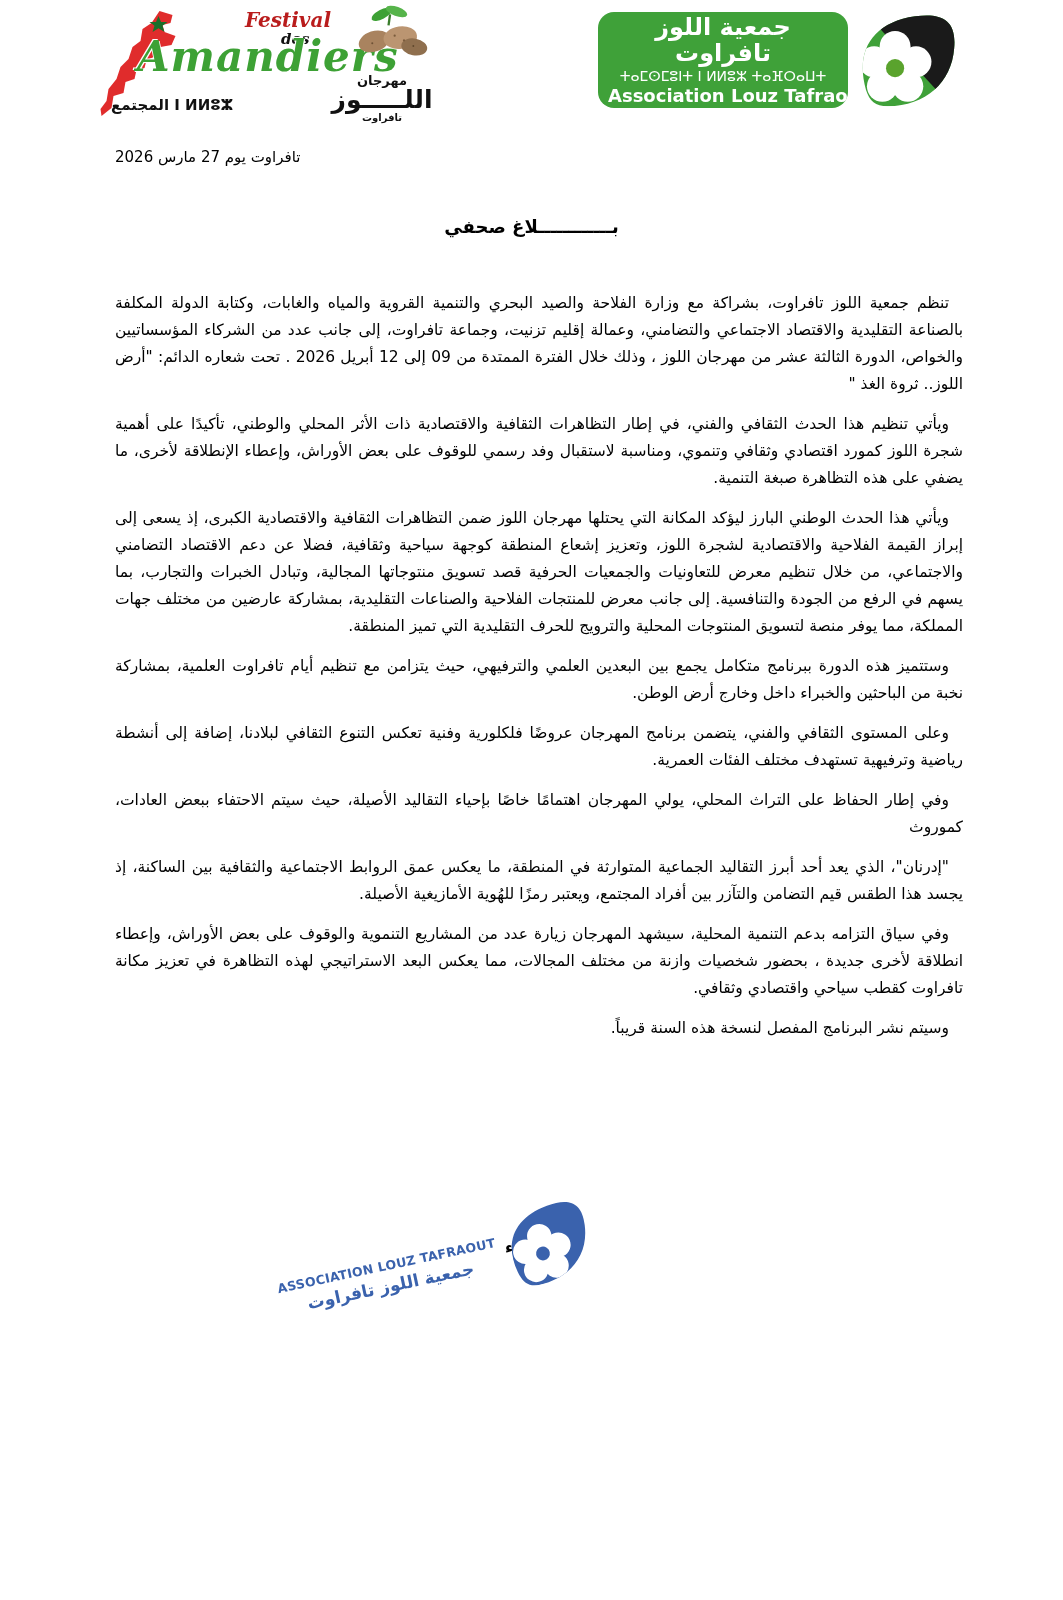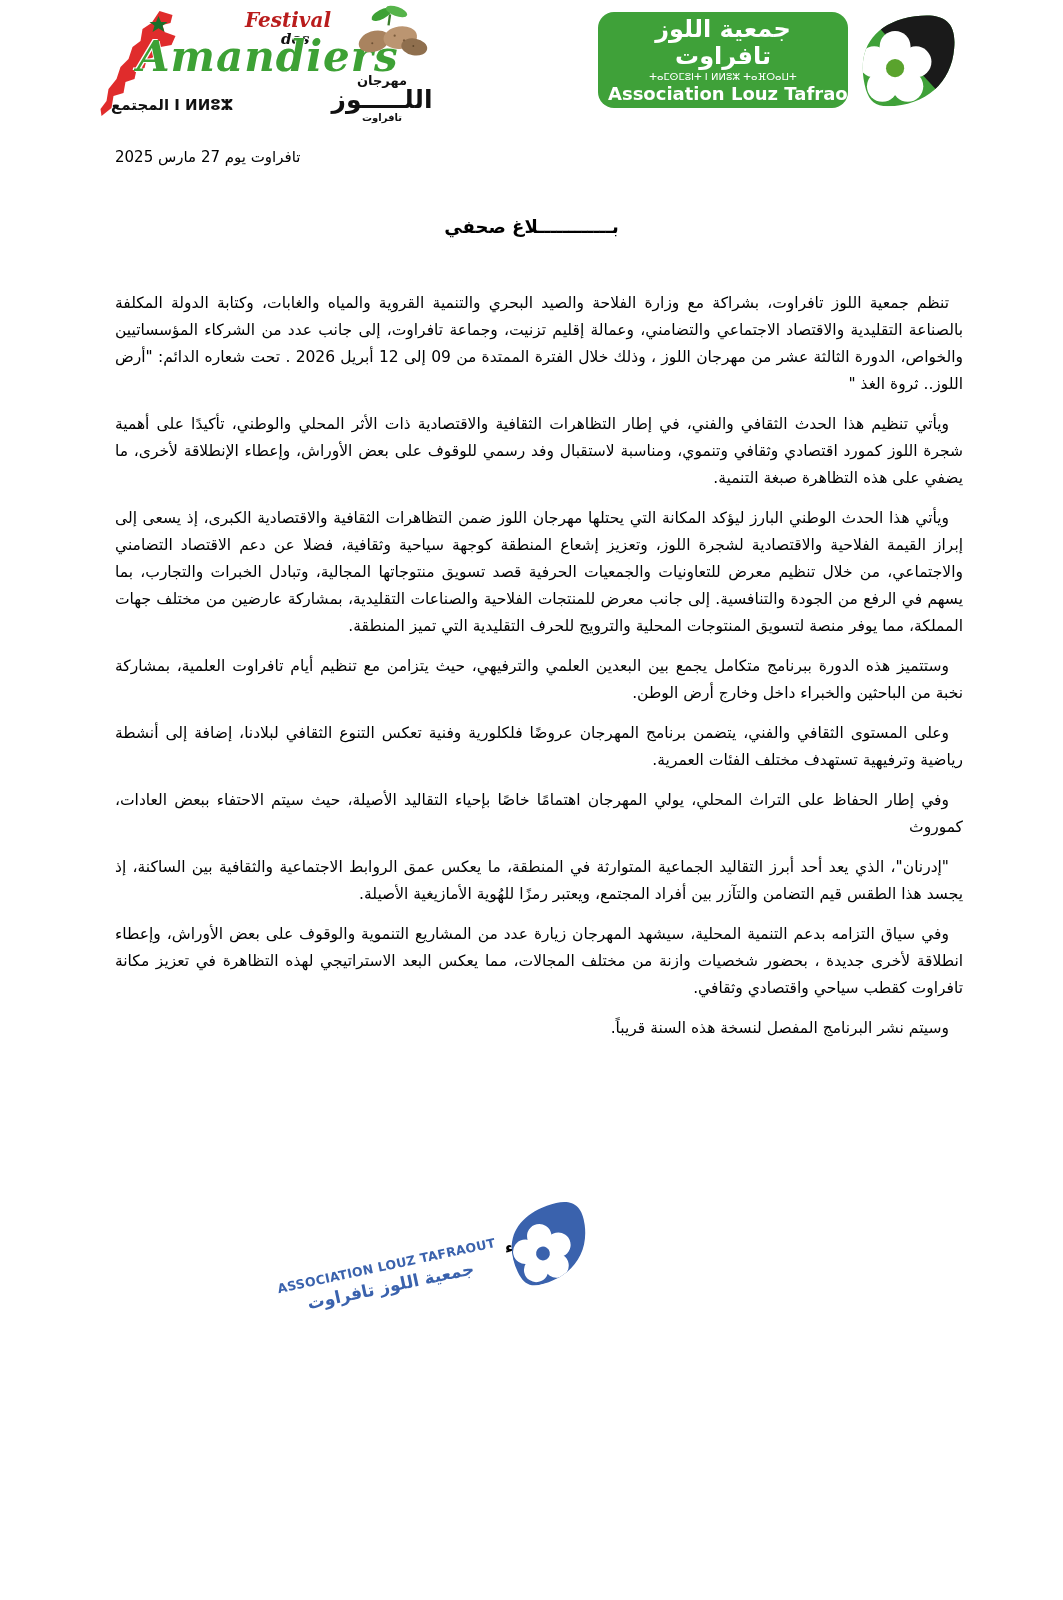--- a/index.html
+++ b/index.html
@@ -22,21 +22,21 @@
   .ar-stack .ar-top{font-size:13px;font-weight:bold;line-height:1;}
   .ar-stack .ar-main{font-size:25px;font-weight:bold;line-height:1.05;}
   .ar-stack .ar-bottom{font-size:10px;font-weight:bold;line-height:1;}
   .almonds-svg{position:absolute;left:262px;top:-2px;width:86px;height:56px;}
 
   .logo-right{position:absolute;left:598px;top:8px;width:370px;height:104px;display:flex;align-items:center;}
   .green-box{background:#3fa139;border-radius:16px;color:#fff;width:250px;height:96px;
     padding:6px 10px;box-sizing:border-box;display:flex;flex-direction:column;justify-content:center;
     text-align:center;gap:2px;}
   .gb-ar{font-size:24px;font-weight:bold;direction:rtl;line-height:1.1;}
-  .gb-tif{font-size:10px;line-height:1.1;white-space:nowrap;}
+  .gb-tif{font-size:14px;line-height:1.1;white-space:nowrap;}
   .gb-en{font-size:18px;font-weight:bold;line-height:1.1;white-space:nowrap;}
   .leafmark{width:122px;height:100px;margin-left:-3px;}
 
   
   .dateline{position:absolute;left:115px;top:148px;font-size:15px;direction:rtl;}
   .title{position:absolute;left:0;top:216px;width:100%;text-align:center;direction:rtl;
     font-weight:bold;font-size:18px;}
   .body-text{position:absolute;top:290px;right:100px;width:848px;direction:rtl;
     text-align:justify;font-size:15.5px;line-height:27px;margin-left:24px;}
   .body-text p{margin:0 0 13px 0;text-indent:14px;}
@@ -100,21 +100,21 @@
         <circle cx="25" cy="57" r="17" fill="#fff"></circle>
       <circle cx="34" cy="84" r="17" fill="#fff"></circle>
         <circle cx="62" cy="84" r="17" fill="#fff"></circle>
       <circle cx="71" cy="57" r="17" fill="#fff"></circle>
         <circle cx="48" cy="64" r="15" fill="#fff"></circle>
       <circle cx="48" cy="64" r="10" fill="#5aa32d"></circle>
     </g>
   </svg>
 </div>
 
-<div class="dateline">تافراوت يوم 27 مارس 2025</div>
+<div class="dateline">تافراوت يوم 27 مارس 2026</div>
 
 <div class="title">بــــــــــــلاغ صحفي</div>
 
 <div class="body-text">
     <p>تنظم جمعية اللوز تافراوت، بشراكة مع وزارة الفلاحة والصيد البحري والتنمية القروية والمياه والغابات، وكتابة الدولة المكلفة بالصناعة التقليدية والاقتصاد الاجتماعي والتضامني، وعمالة إقليم تزنيت، وجماعة تافراوت، إلى جانب عدد من الشركاء المؤسساتيين والخواص، الدورة الثالثة عشر من مهرجان اللوز ، وذلك خلال الفترة الممتدة من 09 إلى 12 أبريل 2026 . تحت شعاره الدائم: "أرض اللوز.. ثروة الغذ "</p>
     <p>ويأتي تنظيم هذا الحدث الثقافي والفني، في إطار التظاهرات الثقافية والاقتصادية ذات الأثر المحلي والوطني، تأكيدًا على أهمية شجرة اللوز كمورد اقتصادي وثقافي وتنموي، ومناسبة لاستقبال وفد رسمي للوقوف على بعض الأوراش، وإعطاء الإنطلاقة لأخرى، ما يضفي على هذه التظاهرة صبغة التنمية.</p>
     <p>ويأتي هذا الحدث الوطني البارز ليؤكد المكانة التي يحتلها مهرجان اللوز ضمن التظاهرات الثقافية والاقتصادية الكبرى، إذ يسعى إلى إبراز القيمة الفلاحية والاقتصادية لشجرة اللوز، وتعزيز إشعاع المنطقة كوجهة سياحية وثقافية، فضلا عن دعم الاقتصاد التضامني والاجتماعي، من خلال تنظيم معرض للتعاونيات والجمعيات الحرفية قصد تسويق منتوجاتها المجالية، وتبادل الخبرات والتجارب، بما يسهم في الرفع من الجودة والتنافسية. إلى جانب معرض للمنتجات الفلاحية والصناعات التقليدية، بمشاركة عارضين من مختلف جهات المملكة، مما يوفر منصة لتسويق المنتوجات المحلية والترويج للحرف التقليدية التي تميز المنطقة.</p>
     <p>وستتميز هذه الدورة ببرنامج متكامل يجمع بين البعدين العلمي والترفيهي، حيث يتزامن مع تنظيم أيام تافراوت العلمية، بمشاركة نخبة من الباحثين والخبراء داخل وخارج أرض الوطن.</p>
     <p>وعلى المستوى الثقافي والفني، يتضمن برنامج المهرجان عروضًا فلكلورية وفنية تعكس التنوع الثقافي لبلادنا، إضافة إلى أنشطة رياضية وترفيهية تستهدف مختلف الفئات العمرية.</p>
     <p>وفي إطار الحفاظ على التراث المحلي، يولي المهرجان اهتمامًا خاصًا بإحياء التقاليد الأصيلة، حيث سيتم الاحتفاء ببعض العادات، كموروث</p>

